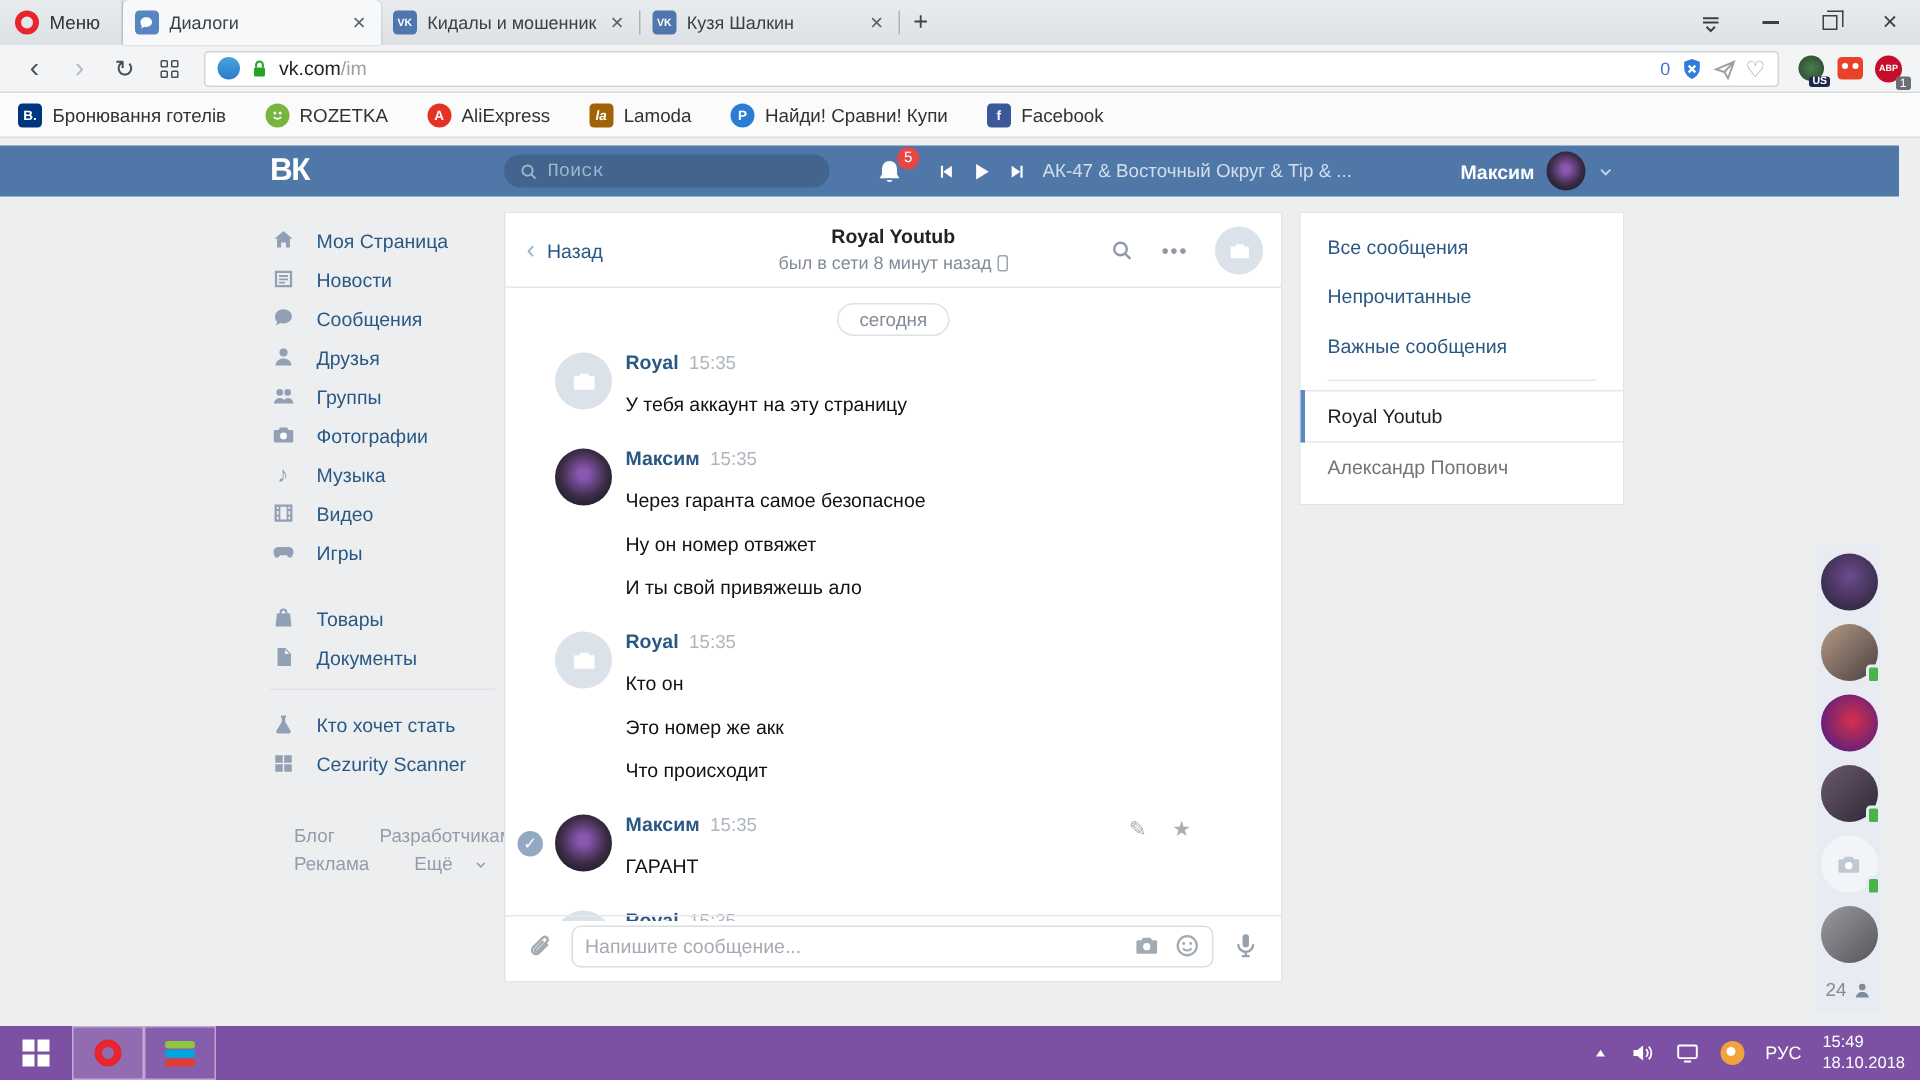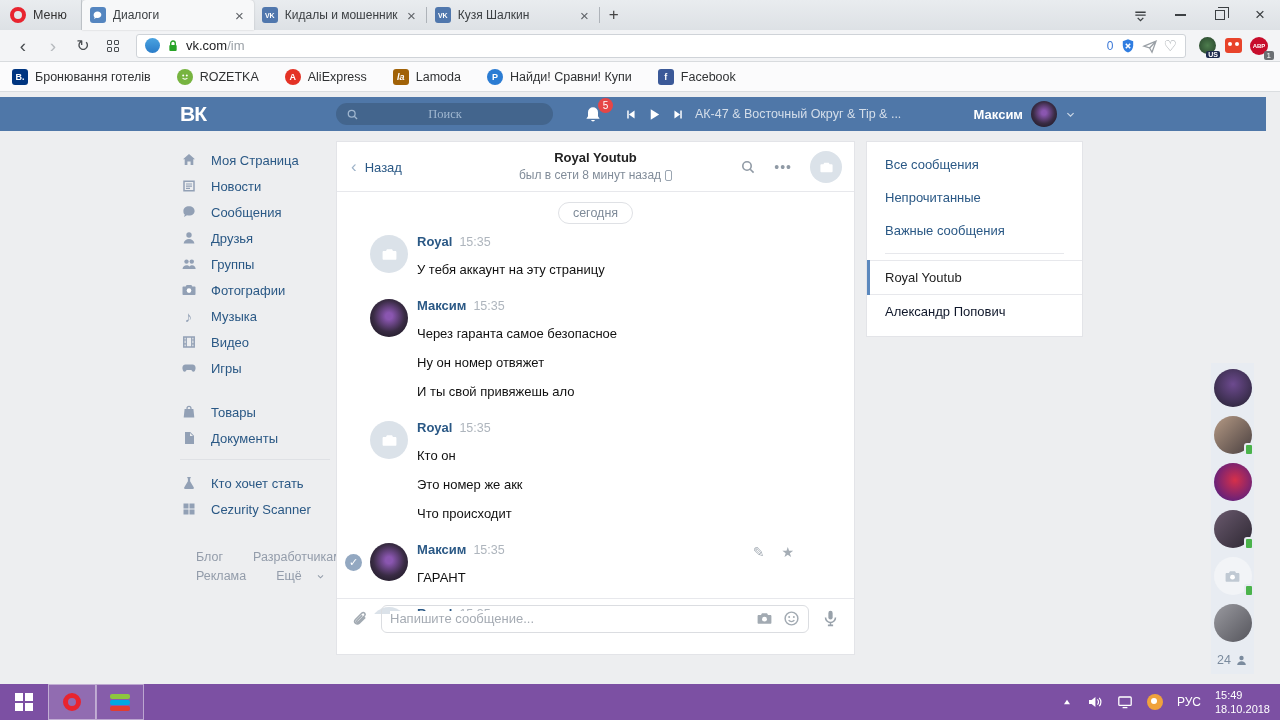--- a/index.html
+++ b/index.html
@@ -57,21 +57,21 @@
   .bm { display:flex; align-items:center; gap:7px; font-size:12.5px; color:#303234; cursor:pointer; white-space:nowrap; }
   .bm-ico { width:16px; height:16px; border-radius:3px; color:#fff; font-size:9px; font-weight:bold;
             display:flex; align-items:center; justify-content:center; flex:none; }
 
   
   .page { position:absolute; left:0; top:92px; width:1266px; height:592px; background:#edeef0; overflow:hidden; }
   .vk-header { position:absolute; left:0; top:5px; width:1266px; height:34px; background:#4f77a8; display:flex; align-items:center; }
   .vk-logo { font-size:21px; font-weight:800; color:#fff; letter-spacing:-1px; margin-left:180px; cursor:pointer; }
   .vk-search { position:absolute; left:336px; top:6px; width:217px; height:22px; background:#43658d;
                border-radius:11px; display:flex; align-items:center; padding:0 10px; gap:6px; }
-  .vk-search input { background:transparent; border:none; outline:none; color:#fdba74; font-size:12.5px; width:160px; font-family:Liberation Serif, serif;text-align:center; }
+  .vk-search input { background:transparent; border:none; outline:none; color:#fdba74; font-size:12.5px; width:160px; font-family:Liberation Mono, monospace; }
   .vk-search input::placeholder { color:#9fb6cf; }
   .bell-wrap { position:absolute; left:580px; top:5px; width:26px; height:26px; color:#fff; cursor:pointer; }
   .bell-badge { position:absolute; top:-4px; right:-7px; min-width:15px; height:15px; border-radius:8px; background:#e64646;
                 color:#fff; font-size:10px; display:flex; align-items:center; justify-content:center; padding:0 3px; }
   .player { position:absolute; left:624px; top:0; height:34px; display:flex; align-items:center; gap:10px; color:#fff; }
   .track { color:rgba(255,255,255,.75); font-size:12.5px; max-width:230px; white-space:nowrap; overflow:hidden; }
   .vk-user { position:absolute; right:190px; top:0; height:34px; display:flex; align-items:center; gap:8px; cursor:pointer; }
   .vk-user .name { color:#fff; font-weight:bold; font-size:13px; }
   .ava { border-radius:50%; flex:none; }
   .ava-maxim { background:radial-gradient(circle at 50% 45%, #8a56b0 12%, #3a2c45 55%, #1f1a26 85%); }
@@ -107,35 +107,35 @@
   .msg .m-ava { position:absolute; left:17px; top:1px; width:38px; height:38px; }
   .msg-name { font-weight:bold; color:#2a5885; font-size:13px; cursor:pointer; }
   .msg-time { color:#aeb5bd; font-size:12.5px; margin-left:7px; }
   .msg-line { font-size:13px; color:#111; line-height:16px; margin-top:13px; }
   .msg-line:first-of-type { margin-top:4px; }
   .sel-check { position:absolute; left:-8px; top:12px; width:17px; height:17px; border-radius:50%;
                background:#93a8c1; color:#fff; font-size:11px; display:flex; align-items:center; justify-content:center; }
   .msg-actions { position:absolute; right:44px; top:2px; display:flex; gap:17px; color:#a5adb5; font-size:14px; }
   .msg-actions span { cursor:pointer; }
 
-  .chat-input { position:absolute; left:0; right:0; bottom:16px; height:40px; border-top:1px solid #e7e8ec;
+  .chat-input { position:absolute; left:0; right:0; bottom:4px; height:40px; border-top:1px solid #e7e8ec;
                 display:flex; align-items:center; padding:0 14px; gap:12px; }
   .clip { color:#a2aab2; cursor:pointer; }
   .input-box { flex:1; height:28px; border:1px solid #dbdde1; border-radius:6px; display:flex; align-items:center;
                padding:0 8px; gap:8px; position:relative; }
   .input-box input { flex:1; border:none; outline:none; font-size:13px; color:#222; font-family:inherit; }
   .input-box input::placeholder { color:#a5abb3; }
   .in-icons { display:flex; gap:10px; color:#a2aab2; }
   .mic { color:#98a1aa; cursor:pointer; }
 
   
   .filters { position:absolute; left:866px; top:49px; width:217px; background:#fff; border:1px solid #e3e4e8; padding:6px 0 8px; }
   .f-item { padding:9px 18px; color:#2a5885; cursor:pointer; font-size:13px; }
   .f-div { height:1px; background:#e7e8ec; margin:6px 18px; }
-  .d-item { padding:9px 18px; color:#0f172a; cursor:pointer; font-size:13px; position:relative; }
+  .d-item { padding:9px 18px; color:#737373; cursor:pointer; font-size:13px; position:relative; }
   .d-item.active { color:#222; border-top:1px solid #e7e8ec; border-bottom:1px solid #e7e8ec; }
   .d-item.active:before { content:""; position:absolute; left:0; top:-1px; bottom:-1px; width:3px; background:#5b88bd; }
 
   
   .friends { position:absolute; left:1211px; top:271px; width:43px; height:311px; background:#e8ecf2;
              display:flex; flex-direction:column; align-items:center; padding-top:6px; gap:9px; }
   .f-ava { width:38px; height:38px; border-radius:50%; position:relative; cursor:pointer; flex:none; }
   .mob-badge { position:absolute; right:-2px; bottom:-2px; width:10px; height:13px; background:#4bb34b;
                border:2px solid #e8ecf2; border-radius:3px; }
   .friends-count { margin-top:2px; color:#7b8b9e; font-size:12.5px; display:flex; align-items:center; gap:4px; }

